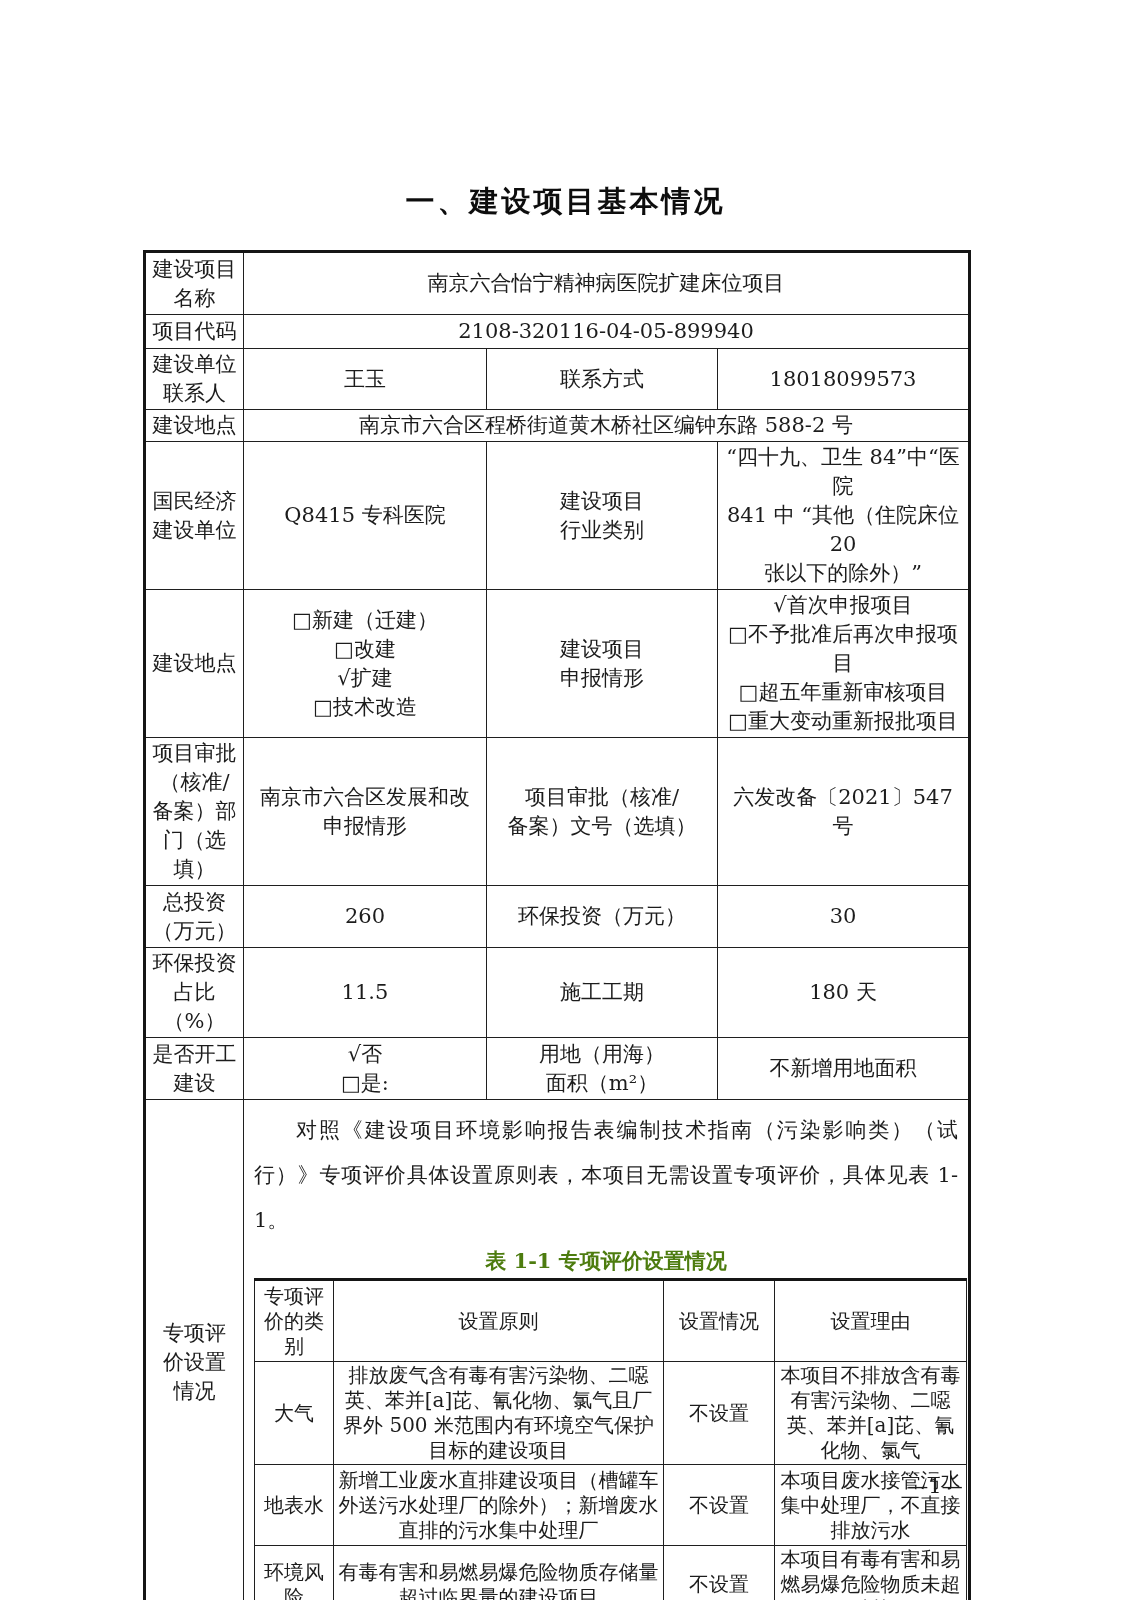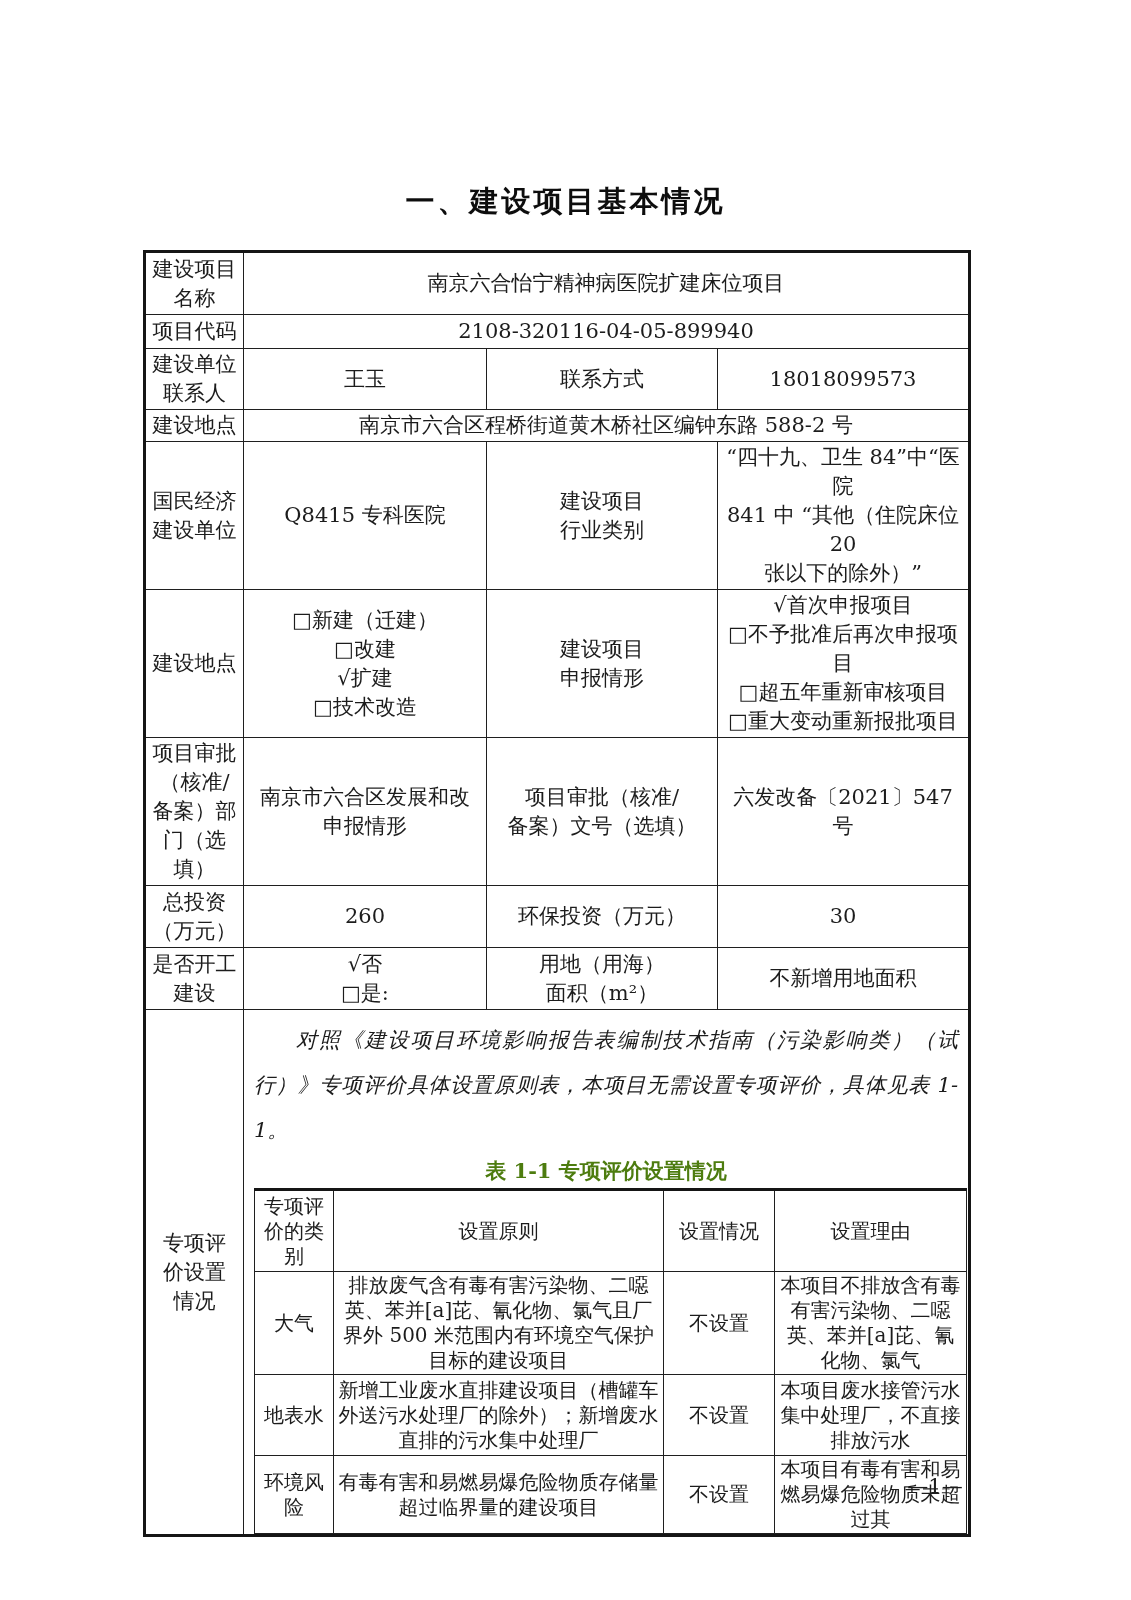--- a/index.html
+++ b/index.html
@@ -34,21 +34,20 @@
   }
   .pre { white-space:pre-line;margin-top:24px; }
   .left-opts { text-align:left; white-space:pre-line; padding-left:4px; }
   .jc { text-align:justify; text-align-last:center; }
   .special-content { vertical-align:top !important; padding:0 !important; }
   .special-para {
     margin:8px 10px 0 10px;
     text-indent:42px;
     font-size:21px; line-height:45px;
     text-align:justify;
-    font-style:italic;
   }
   .table1-title {
     margin-top:5px;
     text-align:center; font-weight:700;
     font-size:21px; line-height:26px;
     color:#4d7c0f;
   }
   table.inner-table {
     margin:4px 0 0 10px;
     width:712px; table-layout:fixed;
@@ -134,20 +133,27 @@
       <td class="pre">项目审批（核准/
 备案）文号（选填）</td>
       <td>六发改备〔2021〕547 号</td>
     </tr>
     <tr style="height:62px">
       <td class="pre">总投资
 （万元）</td>
       <td>260</td>
       <td>环保投资（万元）</td>
       <td>30</td>
+    </tr>
+    <tr style="height:61px">
+      <td class="pre">环保投资
+占比（%）</td>
+      <td>11.5</td>
+      <td>施工工期</td>
+      <td>180 天</td>
     </tr>
     <tr style="height:62px">
       <td class="pre">是否开工
 建设</td>
       <td class="left-opts">√否
 □是:</td>
       <td class="pre">用地（用海）
 面积（m²）</td>
       <td>不新增用地面积</td>
     </tr>

